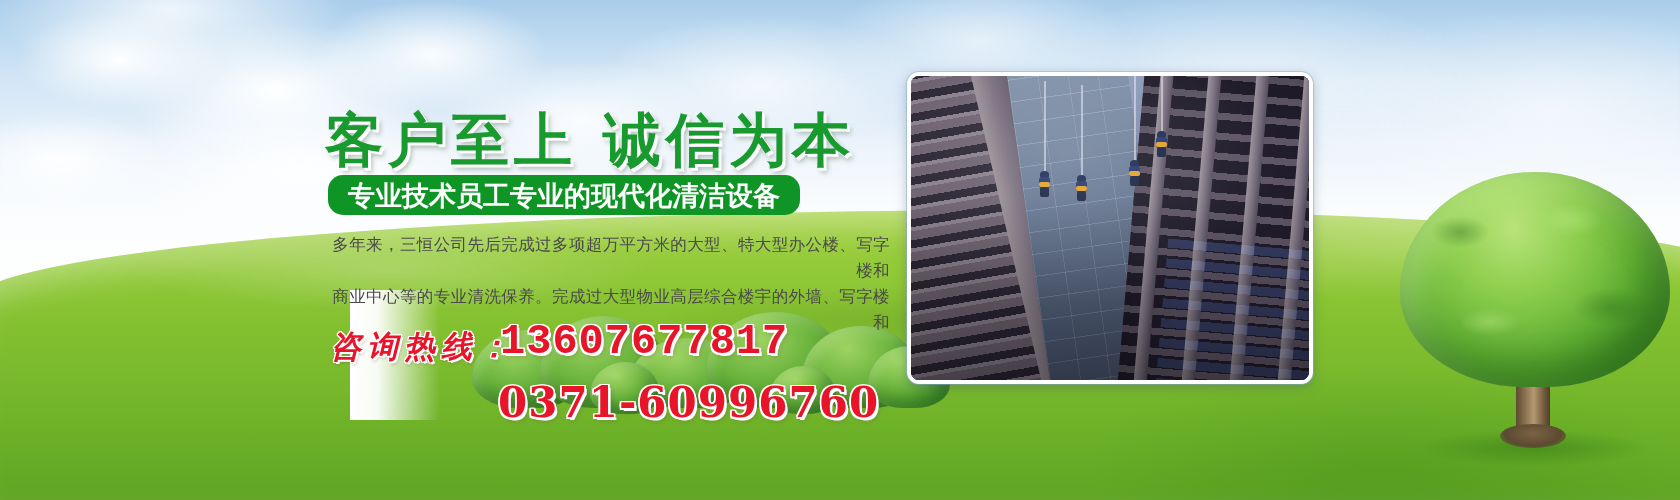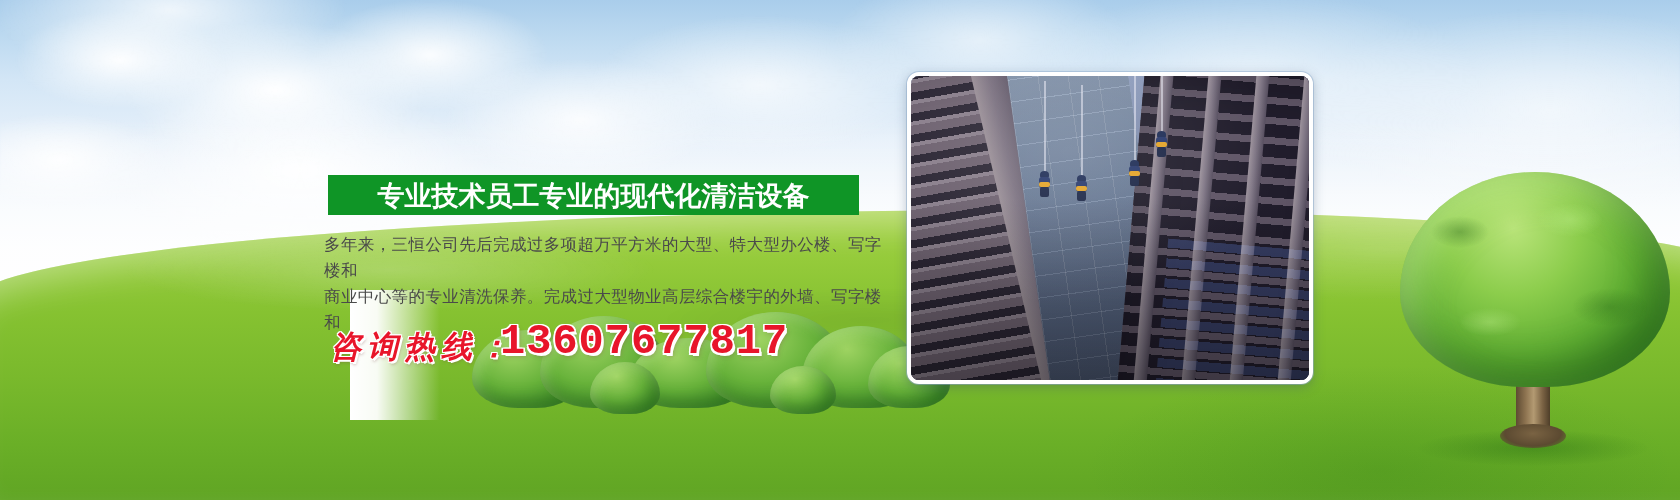--- a/index.html
+++ b/index.html
@@ -196,26 +196,27 @@
       2px 2px 0 #ffffff,
       3px 3px 0 rgba(255,255,255,.9),
       4px 5px 5px rgba(90,110,90,.45);
   }
   .headline .gap { display: inline-block; width: 26px; }
 
   
   .green-bar {
     position: absolute;
     left: 328px; top: 175px;
-    width: 531px;
+    width: 472px;
     height: 40px;
     background: #0f9526;
     display: flex;
     align-items: center;
     justify-content: center;
+    border-radius: 15px;
   }
   .green-bar .txt {
     font-family: "DejaVu Sans", "Liberation Sans", sans-serif;
     font-size: 27px;
     font-weight: bold;
     color: #ffffff;
     letter-spacing: 0px;
     white-space: nowrap;
     line-height: 1;
   }
@@ -224,21 +225,21 @@
   .paragraph {
     position: absolute;
     left: 324px; top: 232px;
     width: 566px;
     font-family: "DejaVu Sans", "Liberation Sans", sans-serif;
     font-size: 16.5px;
     line-height: 26px;
     color: #4a4a4a;
     letter-spacing: .4px;
   }
-  .paragraph p { margin: 0; }
+  .paragraph p { margin: 0; text-align: right; }
 
   
   .hotline {
     position: absolute;
     left: 330px; top: 322px;
     width: 520px;
     height: 100px;
   }
   .hotline .label {
     position: absolute;
@@ -466,33 +467,37 @@
     <span class="blob b8"></span>
   </div>
   <div class="treeline-fade"></div>
 
   <div class="big-tree">
     <div class="shadow"></div>
     <div class="trunk"></div>
     <div class="canopy"></div>
   </div>
 
+  <div class="headline">
+    <span>客户至上</span><span class="gap"></span><span>诚信为本</span>
+  </div>
 
   <div class="green-bar">
     <span class="txt">专业技术员工专业的现代化清洁设备</span>
   </div>
 
   <div class="paragraph">
     <p>多年来，三恒公司先后完成过多项超万平方米的大型、特大型办公楼、写字楼和</p>
     <p>商业中心等的专业清洗保养。完成过大型物业高层综合楼宇的外墙、写字楼和</p>
   </div>
 
   <div class="hotline">
     <span class="label">咨询热线：</span>
     <span class="num1">13607677817</span>
+    <span class="num2">0371-60996760</span>
   </div>
 
   <div class="photo-card">
     <div class="photo">
       <div class="ph-sky"></div>
       <div class="wing-left"></div>
       <div class="wing-left-edge"></div>
       <div class="glass"></div>
       <div class="tower-right"></div>
       <div class="tower-col tc1"></div>

